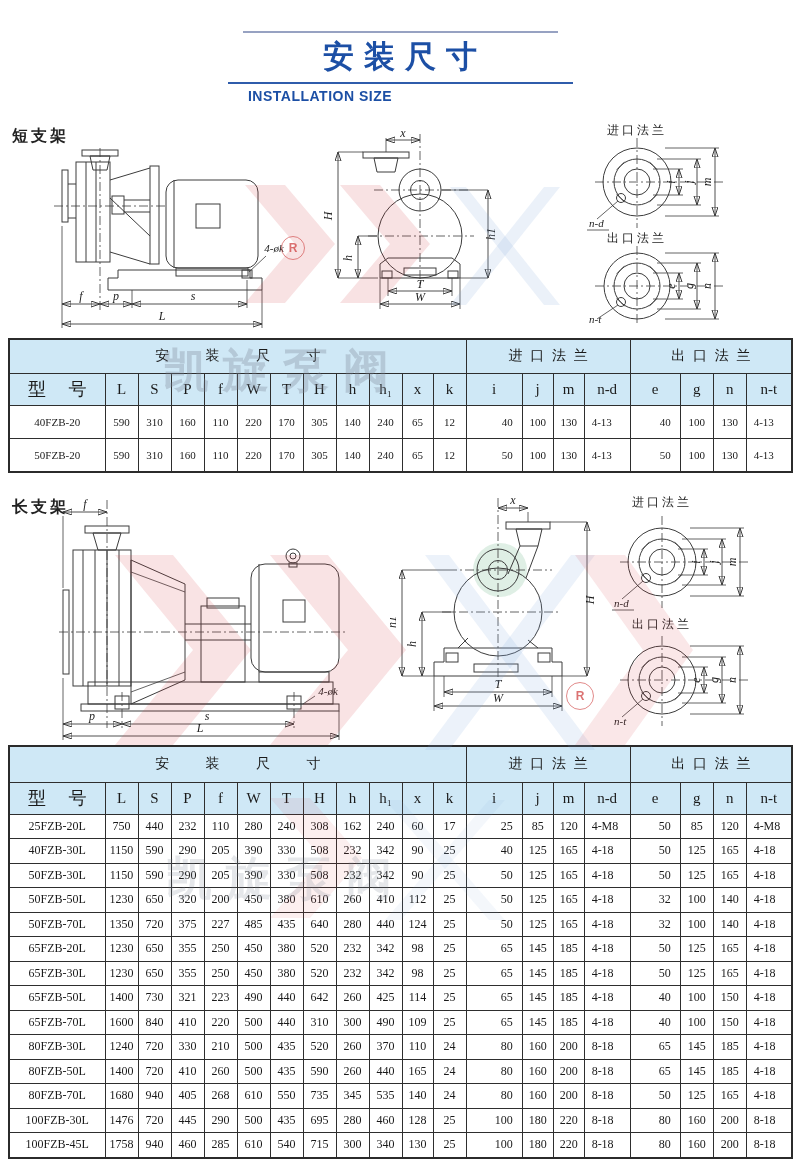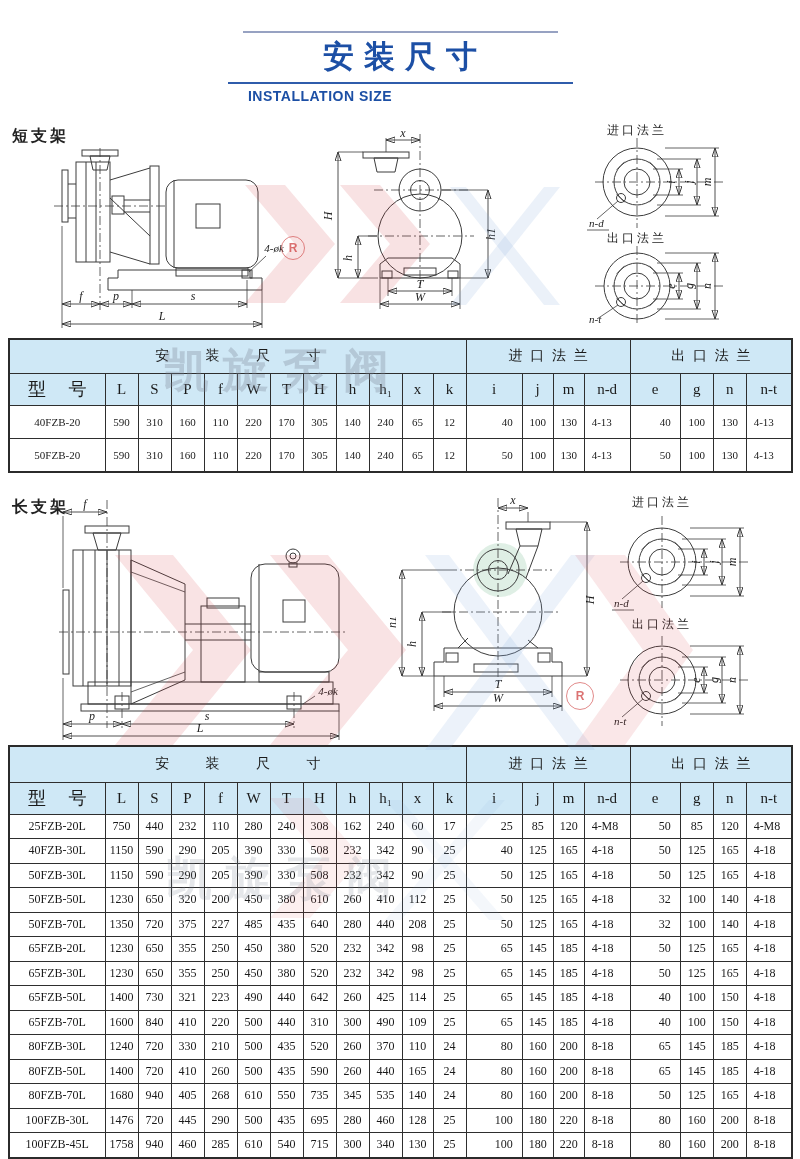--- a/index.html
+++ b/index.html
@@ -670,21 +670,21 @@
           <td>50FZB-70L</td>
           <td>1350</td>
           <td>720</td>
           <td>375</td>
           <td>227</td>
           <td>485</td>
           <td>435</td>
           <td>640</td>
           <td>280</td>
           <td>440</td>
-          <td>208</td>
+          <td>124</td>
           <td>25</td>
           <td>50</td>
           <td>125</td>
           <td>165</td>
           <td>4-18</td>
           <td>32</td>
           <td>100</td>
           <td>140</td>
           <td>4-18</td>
         </tr>

